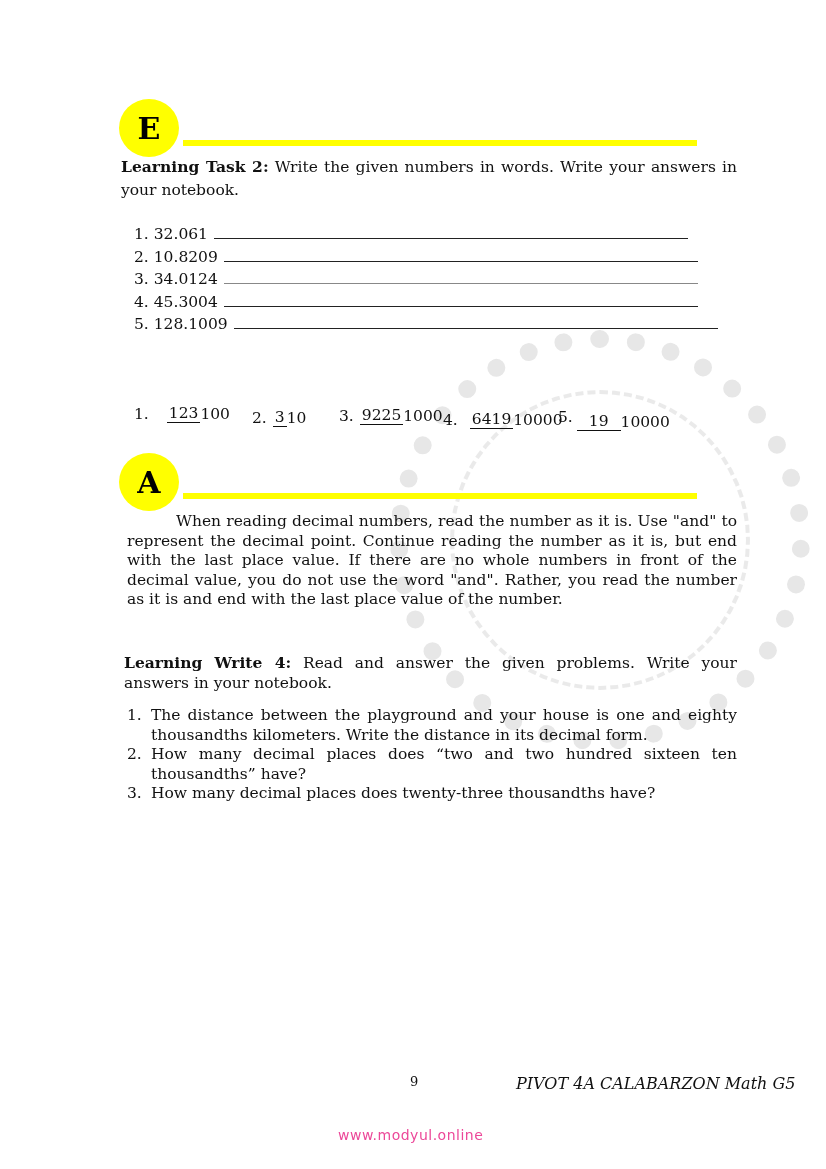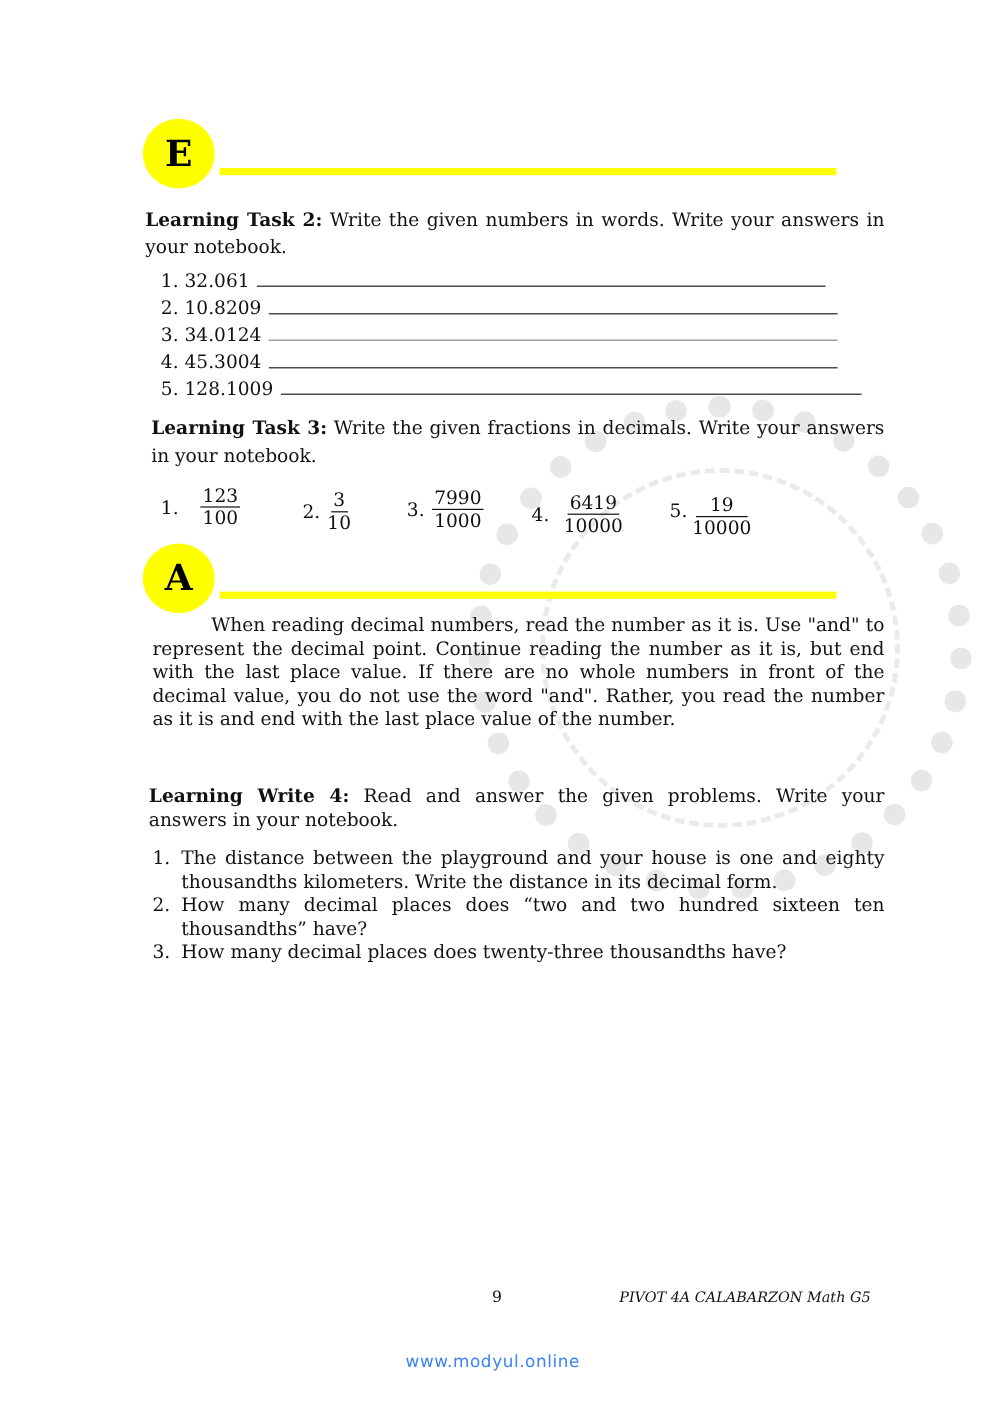--- a/index.html
+++ b/index.html
@@ -27,44 +27,44 @@
   .rule { position: absolute; height: 6px; background: #ffff00; }
   .para {
     position: absolute; font-size: 15.5px; line-height: 23px; text-align: justify;
     font-family: "DejaVu Serif", serif;
   }
   .para b { font-weight: bold; }
   .fill-list { position: absolute; left: 134px; font-size: 15.5px; line-height: 22.6px; }
   .fill-row { display: flex; align-items: baseline; white-space: nowrap; }
   .fill-line { display: inline-block; border-bottom: 1px solid #222; height: 14px; margin-left: 6px; }
   .frac-item { position: absolute; display: flex; align-items: center; font-size: 15.5px; }
-  .frac { display: inline-flex; flex-direction: column; align-items: center; margin-left: 10px; line-height: 18px; }
+  .frac { display: inline-flex; flex-direction: row; align-items: center; margin-left: 10px; line-height: 18px; }
   .frac .num { border-bottom: 1.3px solid #111; padding: 0 2px; }
   .probs { position: absolute; left: 127px; width: 610px; font-size: 15.5px; line-height: 19.6px; }
   .prob { display: flex; text-align: justify; }
   .prob .n { width: 24px; flex: none; }
   .prob .t { flex: 1; text-align: justify; }
   .footer-num { position: absolute; left: 410px; top: 1074px; font-size: 13px; }
-  .footer-title { position: absolute; left: 516px; top: 1074px; font-size: 12px; font-style: italic; }
-  .watermark { position: absolute; left: 338px; top: 1127px; font-size: 14px; color: #3b82f6;
+  .footer-title { position: absolute; left: 516px; top: 1074px; font-size: 16px; font-style: italic; }
+  .watermark { position: absolute; left: 338px; top: 1127px; font-size: 14px; color: #ec4899;
     font-family: "DejaVu Sans", sans-serif; letter-spacing: 0.5px; }
 </style>
 </head>
 <body>
 
 <div class="page">
   <div class="seal"></div>
   <div class="seal-inner"></div>
 
   <div class="badge" style="left:119px;top:99px;">
     <span>E</span>
   </div>
   <div class="rule" style="left:183px;top:140px;width:514px;"></div>
 
-  <div class="para" style="left:121px;top:171px;width:616px;">
+  <div class="para" style="left:121px;top:155px;width:616px;">
     <b>Learning Task 2:</b><span> Write the given numbers in words. Write your answers in your notebook.</span>
   </div>
 
   <div class="fill-list" style="top:223px;">
     <div class="fill-row">
       <span>1.</span>&nbsp;<span>32.061</span>
       <span class="fill-line" style="width:474px;"></span>
     </div>
     <div class="fill-row">
       <span>2.</span>&nbsp;<span>10.8209</span>
@@ -77,42 +77,39 @@
     <div class="fill-row">
       <span>4.</span>&nbsp;<span>45.3004</span>
       <span class="fill-line" style="width:474px;"></span>
     </div>
     <div class="fill-row">
       <span>5.</span>&nbsp;<span>128.1009</span>
       <span class="fill-line" style="width:484px;"></span>
     </div>
   </div>
 
-  <div class="para" style="left:126px;top:345px;width:611px;">
-    <b>Learning Task 3:</b><span> Write the given fractions in decimals. Write your answers in your notebook.</span>
-  </div>
 
   <div class="frac-item" style="left:134px;top:404px;">
     <span>1.</span>
     <span class="frac" style="margin-left:18px;">
       <span class="num">123</span>
       <span>100</span>
     </span>
   </div>
   <div class="frac-item" style="left:252px;top:408px;">
     <span>2.</span>
     <span class="frac" style="margin-left:6px;">
       <span class="num">3</span>
       <span>10</span>
     </span>
   </div>
   <div class="frac-item" style="left:339px;top:406px;">
     <span>3.</span>
     <span class="frac" style="margin-left:6px;">
-      <span class="num">7990</span>
+      <span class="num">9225</span>
       <span>1000</span>
     </span>
   </div>
   <div class="frac-item" style="left:443px;top:410px;">
     <span>4.</span>
     <span class="frac" style="margin-left:12px;">
       <span class="num">6419</span>
       <span>10000</span>
     </span>
   </div>

